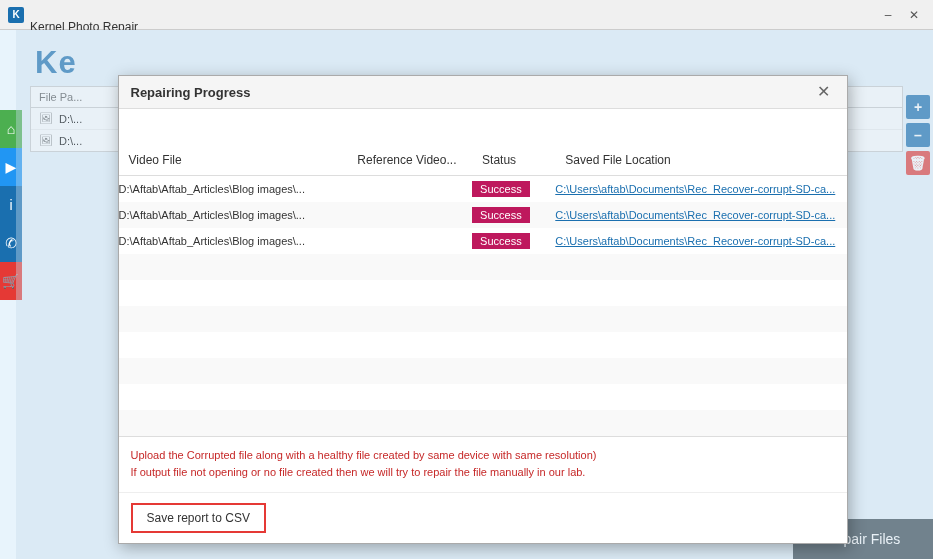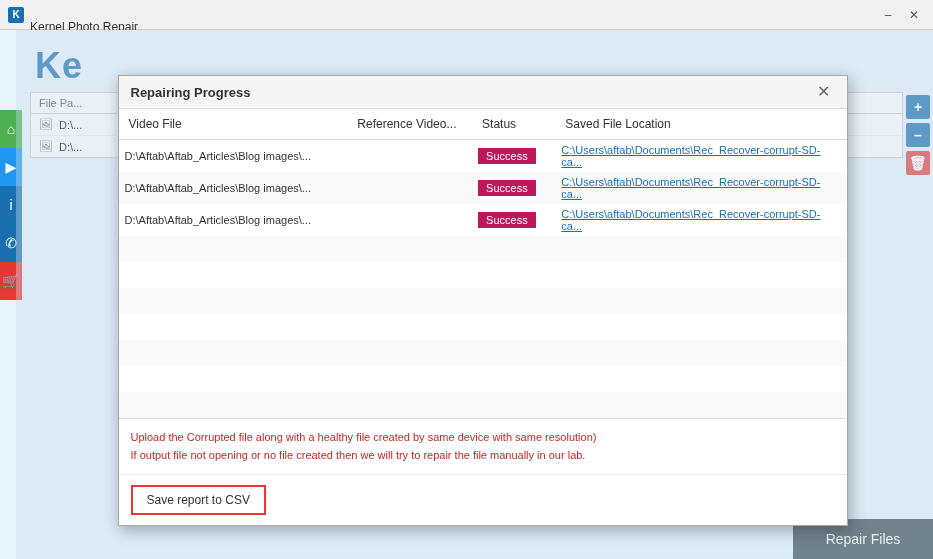--- a/index.html
+++ b/index.html
@@ -71,21 +71,21 @@
       background: #e8f4fc;
       position: relative;
       overflow: hidden;
     }
 
     
     .app-header {
       padding: 15px 20px 5px 20px;
     }
     .app-title {
-      font-size: 36px;
+      font-size: 31px;
       color: #1a6faf;
       font-weight: bold;
       letter-spacing: 1px;
     }
 
     
     .right-panel {
       width: 30px;
       background: #e8f4fc;
       position: absolute;
@@ -202,38 +202,39 @@
     }
 
     
     .modal-table-container {
       padding: 0;
       border-bottom: 1px solid #ddd;
     }
     table {
       width: 100%;
       border-collapse: collapse;
+      margin-top: 36px;
     }
     thead th {
       background: white;
       padding: 8px 10px;
       text-align: left;
       font-size: 12px;
       font-weight: 500;
       color: #333;
       border-bottom: 1px solid #ddd;
     }
     tbody tr {
       height: 26px;
     }
     tbody tr:nth-child(even) {
       background: #f9f9f9;
     }
     tbody td {
-      padding: 4px 6px;
+      padding: 4px 0;
       font-size: 11px;
       color: #333;
     }
     .status-success {
       background: #be185d;
       color: white;
       padding: 2px 8px;
       font-size: 11px;
       display: inline-block;
     }

